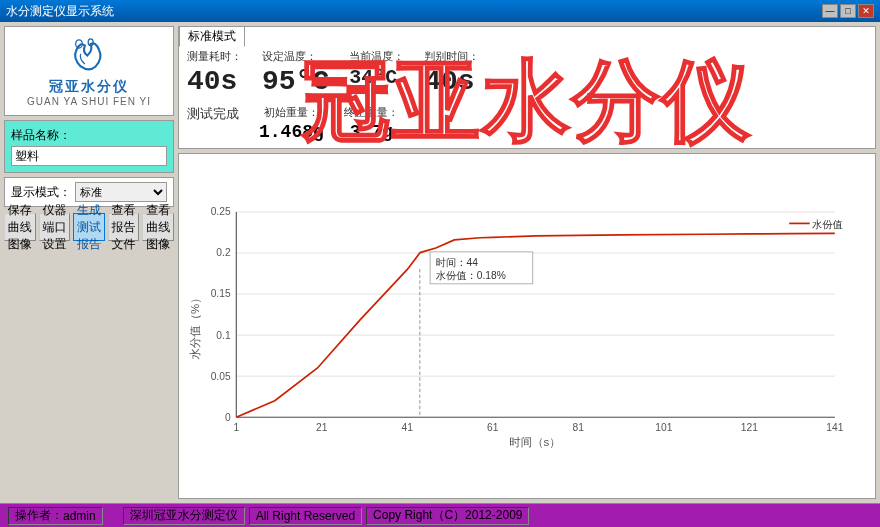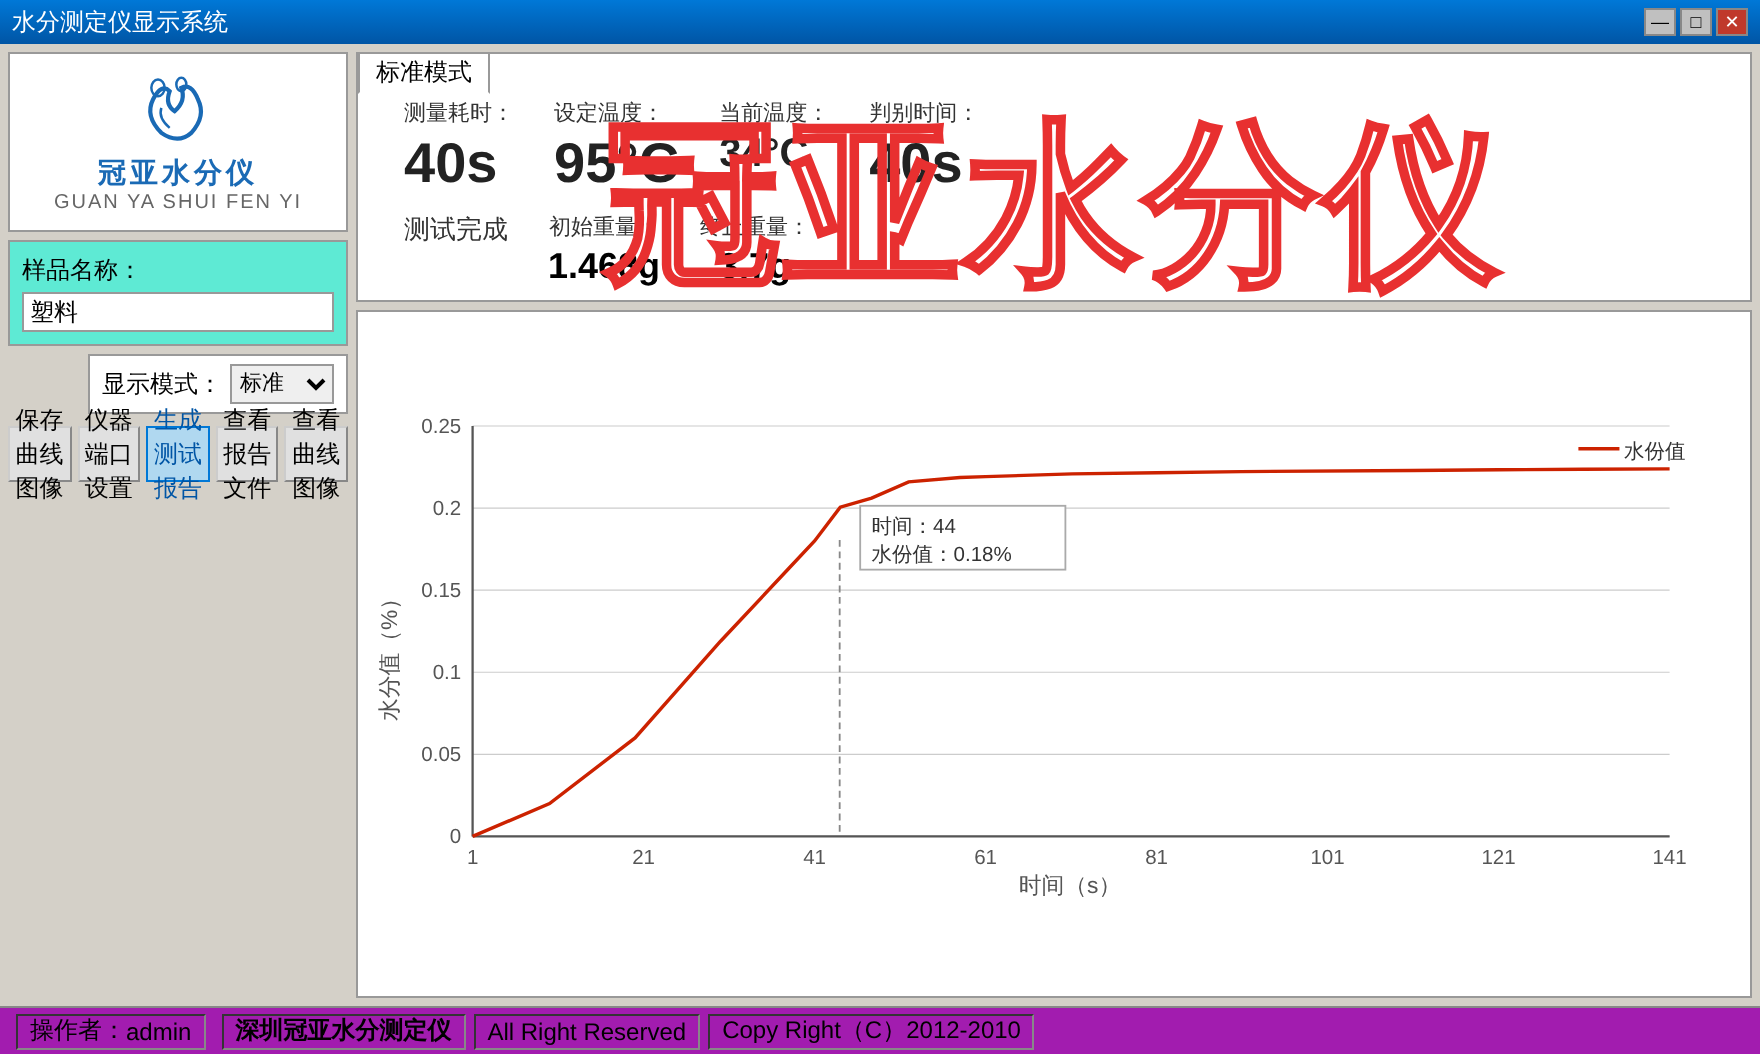--- a/index.html
+++ b/index.html
@@ -85,21 +85,20 @@
     }
 
     .mode-area {
       background: white;
       border: 1px solid #999;
       padding: 4px 6px;
       display: flex;
       align-items: center;
       gap: 4px;
       font-size: 12px;
-      margin-left: 40px;
     }
     .mode-select {
       flex: 1;
       height: 20px;
       font-size: 11px;
       border: 1px solid #999;
     }
 
     .btn-group {
       display: flex;
@@ -127,22 +126,23 @@
       flex: 1;
       display: flex;
       flex-direction: column;
       gap: 4px;
     }
 
     
     .info-panel {
       background: white;
       border: 1px solid #999;
-      padding: 6px 23px;
+      padding: 6px 8px;
       position: relative;
+      font-family: Liberation Mono, monospace;
     }
     .panel-tab {
       position: absolute;
       top: -1px;
       left: 0;
       background: white;
       border: 1px solid #999;
       border-bottom: 1px solid white;
       padding: 1px 8px;
       font-size: 12px;
@@ -391,22 +391,22 @@
 
   </div>
 
 </div>
 
 <div class="status-bar">
   <div class="status-seg">
     <span>操作者：</span>
     <span>admin</span>
   </div>
-  <div class="status-seg" style="margin-left:8px;font-weight:bold;">
+  <div class="status-seg" style="margin-left:20px;">
     <span>深圳冠亚水分测定仪</span>
   </div>
   <div class="status-seg" style="margin-left:4px;">
     <span>All Right Reserved</span>
   </div>
   <div class="status-seg" style="margin-left:4px;">
-    <span>Copy Right（C）2012-2010</span>
+    <span>Copy Right（C）2012-2009</span>
   </div>
 </div>
 
 </body></html>

